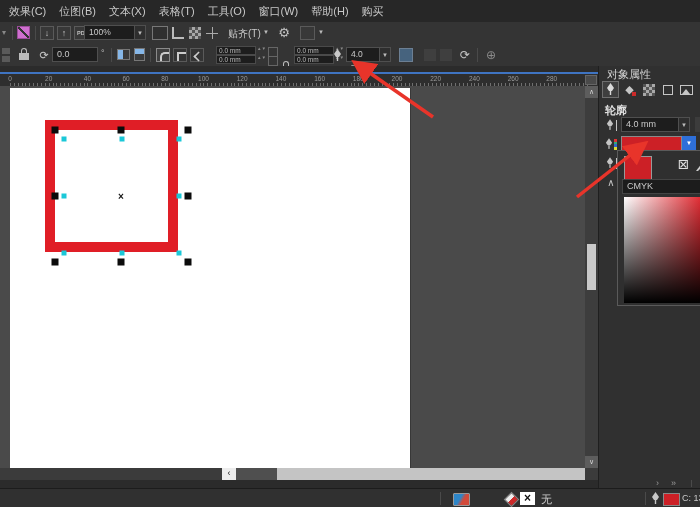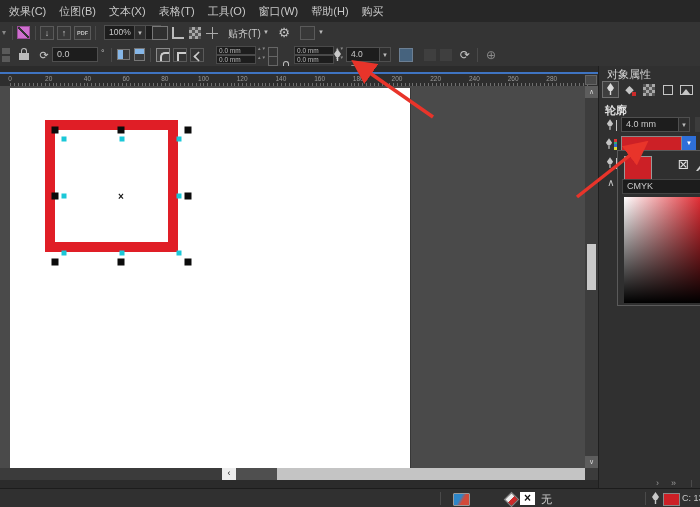--- a/index.html
+++ b/index.html
@@ -133,21 +133,21 @@
   <div id="toolbar2">
     <span class="icon" style="left:0;width:8px;color:#888;font-size:8px">▾</span>
     <span class="sep" style="left:12px"></span>
     <div class="abs" style="left:17px;top:4px;width:13px;height:13px;background:#cf6fcf;border:1px solid #9a4d9a;box-sizing:border-box;
          background-image:linear-gradient(45deg,transparent 44%,#333 44%,#333 56%,transparent 56%)"></div>
     <span class="sep" style="left:35px"></span>
     <span class="ibox" style="left:40px">↓</span>
     <span class="ibox" style="left:57px">↑</span>
     <span class="ibox" style="left:74px;width:17px;font-size:5.5px;font-weight:bold">PDF</span>
     <span class="sep" style="left:95px"></span>
-    <span class="field" style="left:104px;top:3px;width:57px;font-size:8.5px">100%</span>
+    <span class="field" style="left:84px;top:3px;width:57px;font-size:8.5px">100%</span>
     <span class="ddbox" style="left:134px;top:3px">▼</span>
     <div class="ibox" style="left:152px;width:16px;background:#303030;border-color:#777"></div>
     <div class="abs" style="left:172px;top:5px;width:12px;height:12px;border-left:2px solid #bbb;border-bottom:2px solid #bbb;box-sizing:border-box"></div>
     <div class="abs checker" style="left:189px;top:5px"></div>
     <div class="abs plus" style="left:206px;top:5px;width:12px;height:12px"></div>
     <span class="abs" style="left:228px;top:5px;font-size:10px;color:#c9c9c9">贴齐(T)</span>
     <span class="abs" style="left:263px;top:7px;font-size:6px;color:#bbb">▼</span>
     <span class="icon" style="left:277px;font-size:13px">⚙</span>
     <div class="ibox" style="left:300px;width:15px"></div>
     <span class="abs" style="left:318px;top:7px;font-size:6px;color:#bbb">▼</span>

